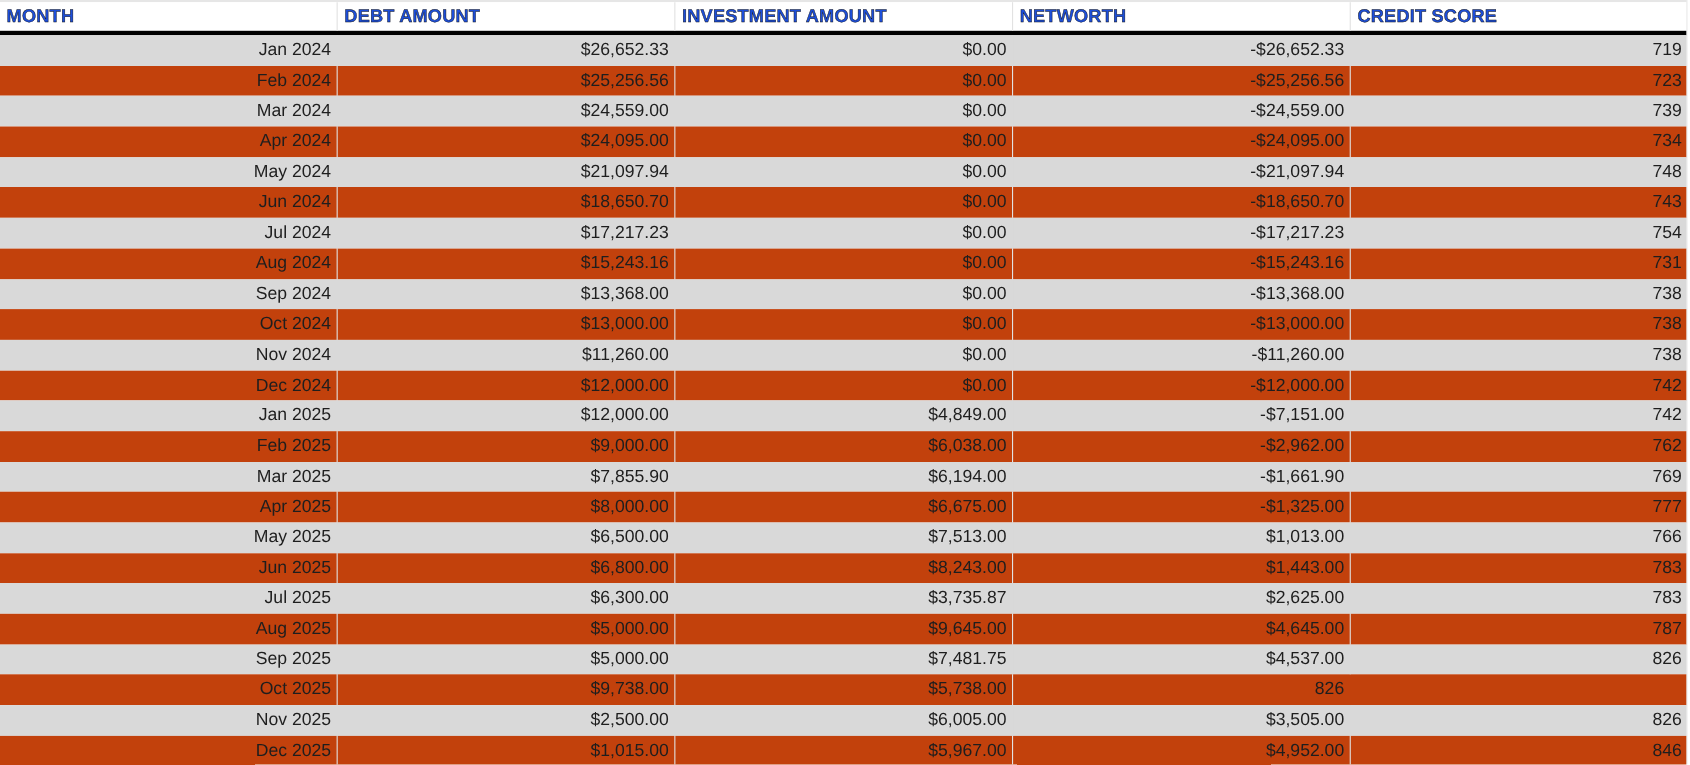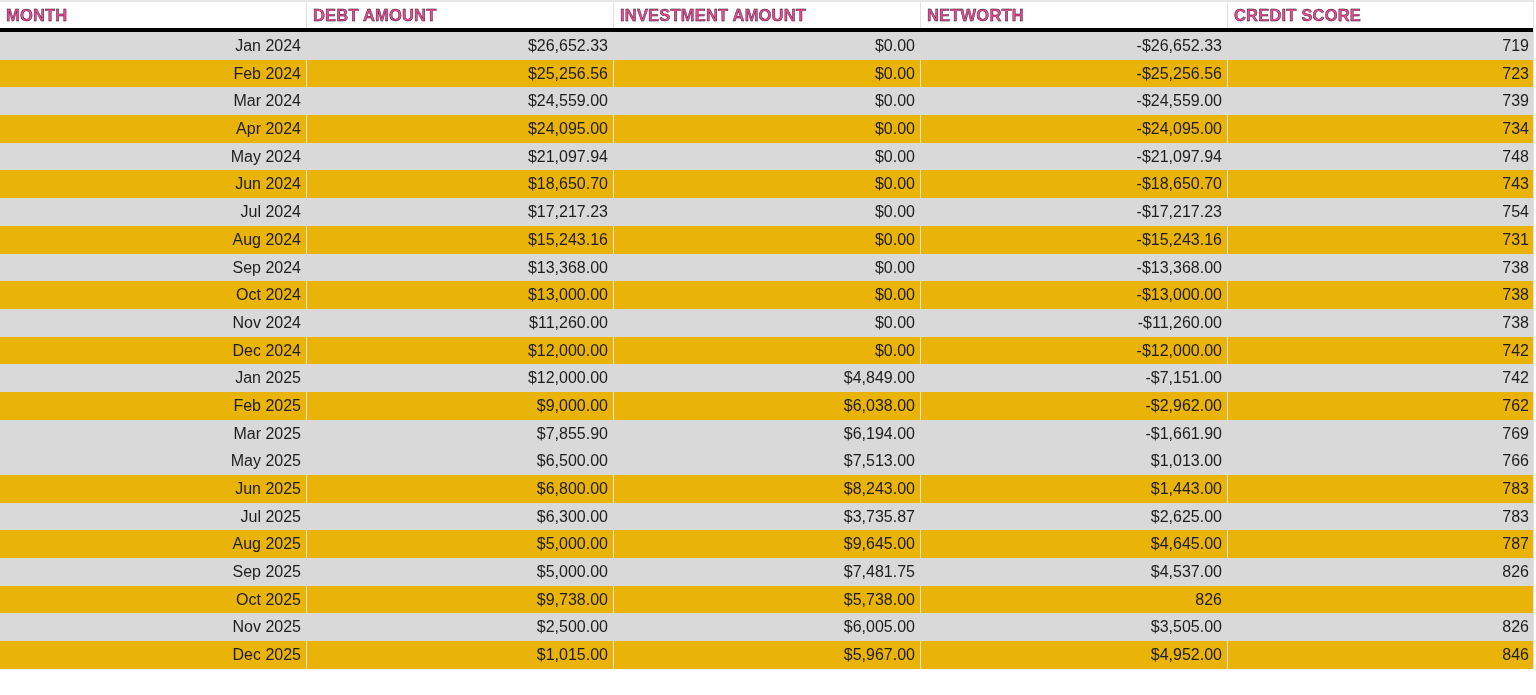--- a/index.html
+++ b/index.html
@@ -29,36 +29,36 @@
       height: 26px;
       border-bottom: 4px solid #000000;
       background: #ffffff;
     }
     .header-cell {
       box-sizing: border-box;
       font-family: "Liberation Sans", sans-serif;
       font-weight: 900;
       font-size: 16.5px;
       letter-spacing: 0.2px;
-      color: #ec4899;
+      color: #1d4ed8;
       line-height: 26px;
       padding-left: 6px;
       border-right: 1px solid #e2e2e2;
       white-space: nowrap;
       overflow: hidden;
       -webkit-text-stroke: 0.4px #111;
     }
     .header-cell:last-child { border-right: none; }
     .rows { }
     .data-row {
       display: flex;
       height: 27.7px;
     }
     .data-row.odd { background: #d9d9d9; }
-    .data-row.even { background: #eab308; }
+    .data-row.even { background: #c2410c; }
     .cell {
       box-sizing: border-box;
       font-family: "Liberation Sans", sans-serif;
       font-size: 16px;
       color: #1e1e1e;
       line-height: 27.7px;
       text-align: right;
       padding-right: 5px;
       border-right: 1px solid #e2e2e2;
       white-space: nowrap;
@@ -183,20 +183,27 @@
         <div class="cell c3">-$2,962.00</div>
         <div class="cell c4">762</div>
       </div>
       <div class="data-row odd">
         <div class="cell c0">Mar 2025</div>
         <div class="cell c1">$7,855.90</div>
         <div class="cell c2">$6,194.00</div>
         <div class="cell c3">-$1,661.90</div>
         <div class="cell c4">769</div>
       </div>
+      <div class="data-row even">
+        <div class="cell c0">Apr 2025</div>
+        <div class="cell c1">$8,000.00</div>
+        <div class="cell c2">$6,675.00</div>
+        <div class="cell c3">-$1,325.00</div>
+        <div class="cell c4">777</div>
+      </div>
       <div class="data-row odd">
         <div class="cell c0">May 2025</div>
         <div class="cell c1">$6,500.00</div>
         <div class="cell c2">$7,513.00</div>
         <div class="cell c3">$1,013.00</div>
         <div class="cell c4">766</div>
       </div>
       <div class="data-row even">
         <div class="cell c0">Jun 2025</div>
         <div class="cell c1">$6,800.00</div>

